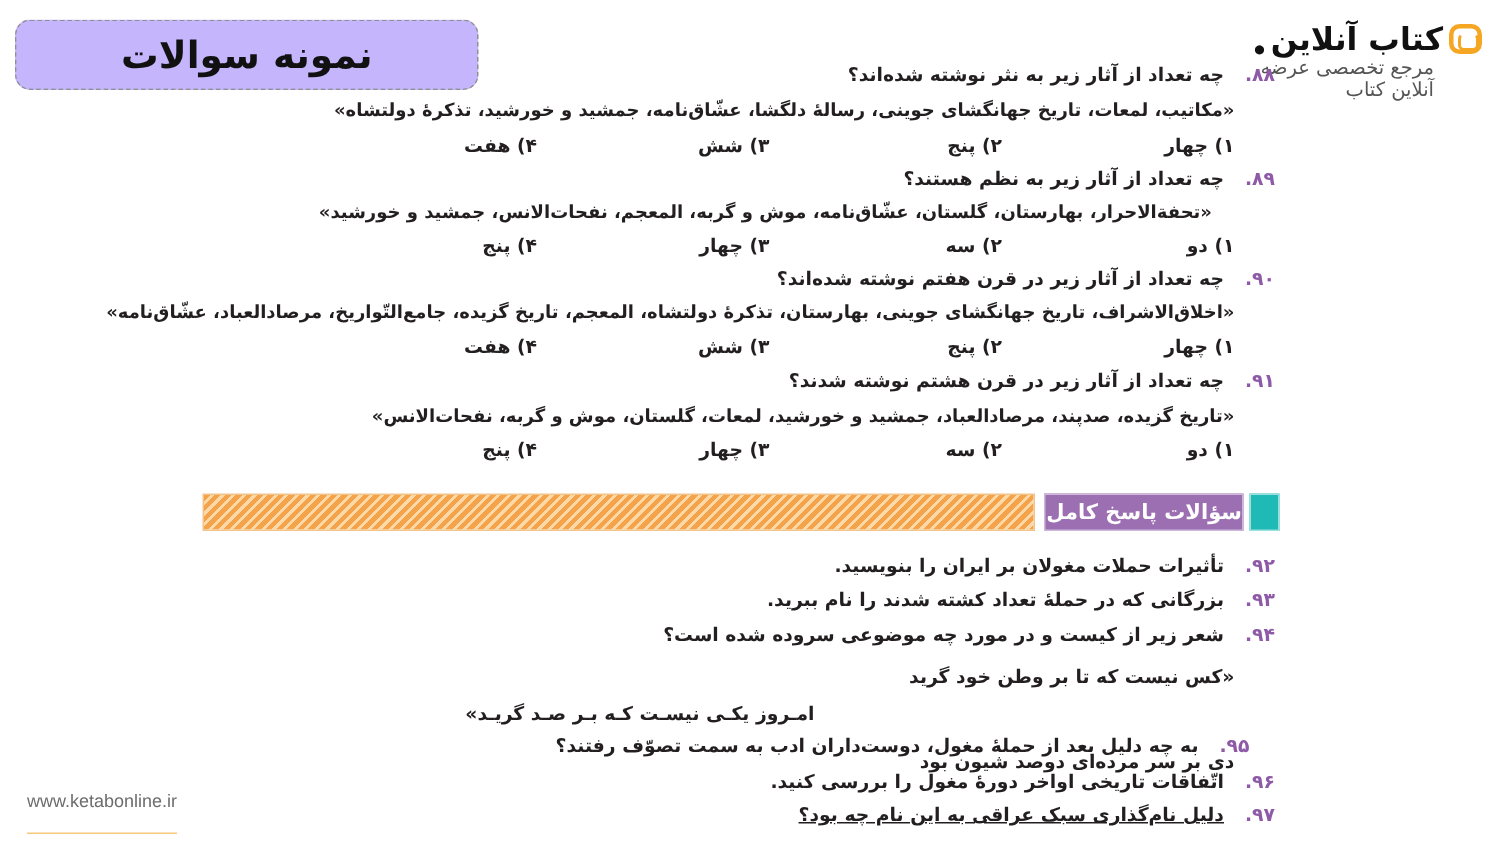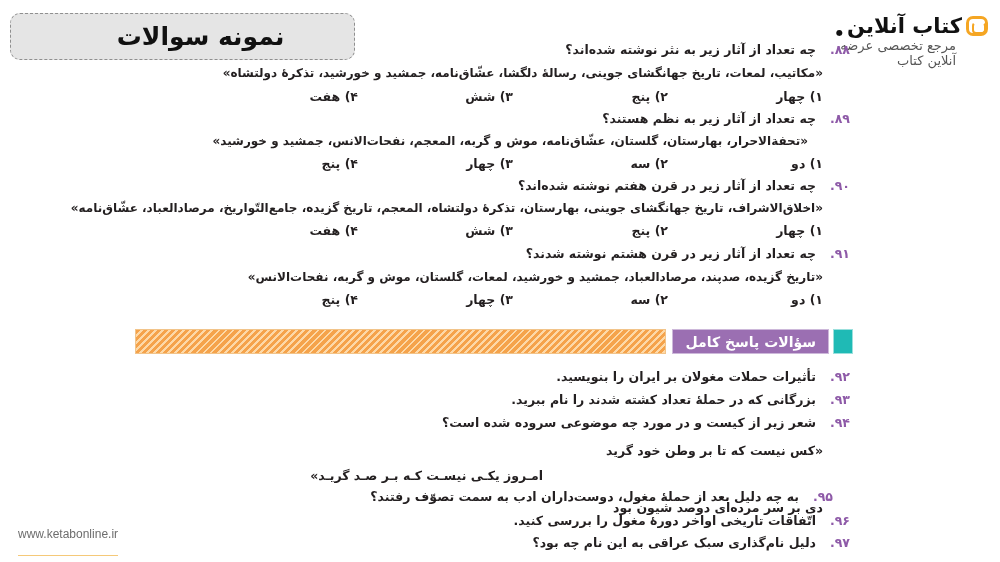--- a/index.html
+++ b/index.html
@@ -3,23 +3,23 @@
   <meta charset="utf-8">
   <style>
     html, body { margin:0; padding:0; }
     body {
       width:1000px; height:562px; background:#ffffff; position:relative; overflow:hidden;
       font-family: "DejaVu Sans", sans-serif; color:#231f20;
     }
     .abs { position:absolute; }
     .title-badge {
       left:10px; top:13px; width:307px; height:45px;
-      background:#e5e5e5; border:1px dashed #8f8f8f; border-radius:10px;
+      background:#c4b5fd; border:1px dashed #8f8f8f; border-radius:10px;
       display:flex; align-items:center; justify-content:center;
-      font-weight:bold; font-size:25px; color:#111; direction:rtl;padding-left:36px;
+      font-weight:bold; font-size:25px; color:#111; direction:rtl;
     }
     .logo { right:12px; top:15px; width:170px; height:42px; direction:rtl; }
     .logo-row { display:flex; align-items:center; gap:4px; justify-content:flex-start; }
     .logo-icon {
       width:22px; height:20px; border:3px solid #f5a623; border-radius:7px; box-sizing:border-box;
       position:relative; background:#fff;
     }
     .logo-icon::after {
       content:""; position:absolute; left:3px; top:3px; width:10px; height:8px;
       border:2px solid #f5a623; border-radius:4px; border-top-color:transparent;
@@ -30,21 +30,21 @@
     .q {
       direction:rtl; font-size:12.5px; font-weight:bold; color:#231f20; white-space:nowrap;
     }
     .qnum { color:#8e5aa8; font-weight:bold; display:inline-block; width:26px;margin-left:8px; }
     .quote { direction:rtl; font-size:12px; font-weight:bold; white-space:nowrap; }
     .opts { direction:rtl; font-size:12.5px; font-weight:bold; white-space:nowrap; display:flex; }
     .opt { width:155px;text-align:right; }
     .section-bar { left:135px; top:329px; width:718px; height:25px; display:flex; direction:rtl; align-items:stretch; }
     .sec-teal { width:20px; background:#1fbab5; border:1px solid #9be0dd; box-sizing:border-box; }
     .sec-label {
-      background:#9b6fb2; color:#fff; font-weight:bold; font-size:14px; padding:0 12px;
+      background:#9b6fb2; color:#fff; font-weight:bold; font-size:14px; padding:0 0;
       display:flex; align-items:center; margin-right:4px; border:1px solid #cdb8da;
     }
     .sec-stripes {
       flex:1; margin-right:6px;
       background: repeating-linear-gradient(135deg, #f5a34b 0 3px, #fdd9a8 3px 5px);
       border:1px solid #f2c48a;
     }
     .verse { direction:rtl; font-size:12.5px; font-weight:bold; white-space:nowrap; display:flex; gap:60px; }
     .url { left:18px; top:527px; font-size:12px; color:#6d6d6d; font-family:"Liberation Sans", sans-serif; border-bottom:1px solid #f5c979; padding-bottom:14px; }
   </style>
@@ -131,17 +131,17 @@
   <span style="width:220px;margin-top:32px;">دی بر سر مرده‌ای دوصد شیون بود</span>
   <span>امـروز یکـی نیسـت کـه بـر صـد گریـد»</span>
 </div>
 
 <div class="abs q" style="right:167px; top:489px;">
   <span class="qnum">۹۵.</span><span>به چه دلیل بعد از حملهٔ مغول، دوست‌داران ادب به سمت تصوّف رفتند؟</span>
 </div>
 <div class="abs q" style="right:150px; top:513px;">
   <span class="qnum">۹۶.</span><span>اتّفاقات تاریخی اواخر دورهٔ مغول را بررسی کنید.</span>
 </div>
-<div class="abs q" style="right:150px; top:535px;">
+<div class="abs q" style="right:150px; top:535px;text-decoration:underline;">
   <span class="qnum">۹۷.</span><span>دلیل نام‌گذاری سبک عراقی به این نام چه بود؟</span>
 </div>
 
 <div class="abs url">www.ketabonline.ir</div>
 
 </body></html>

